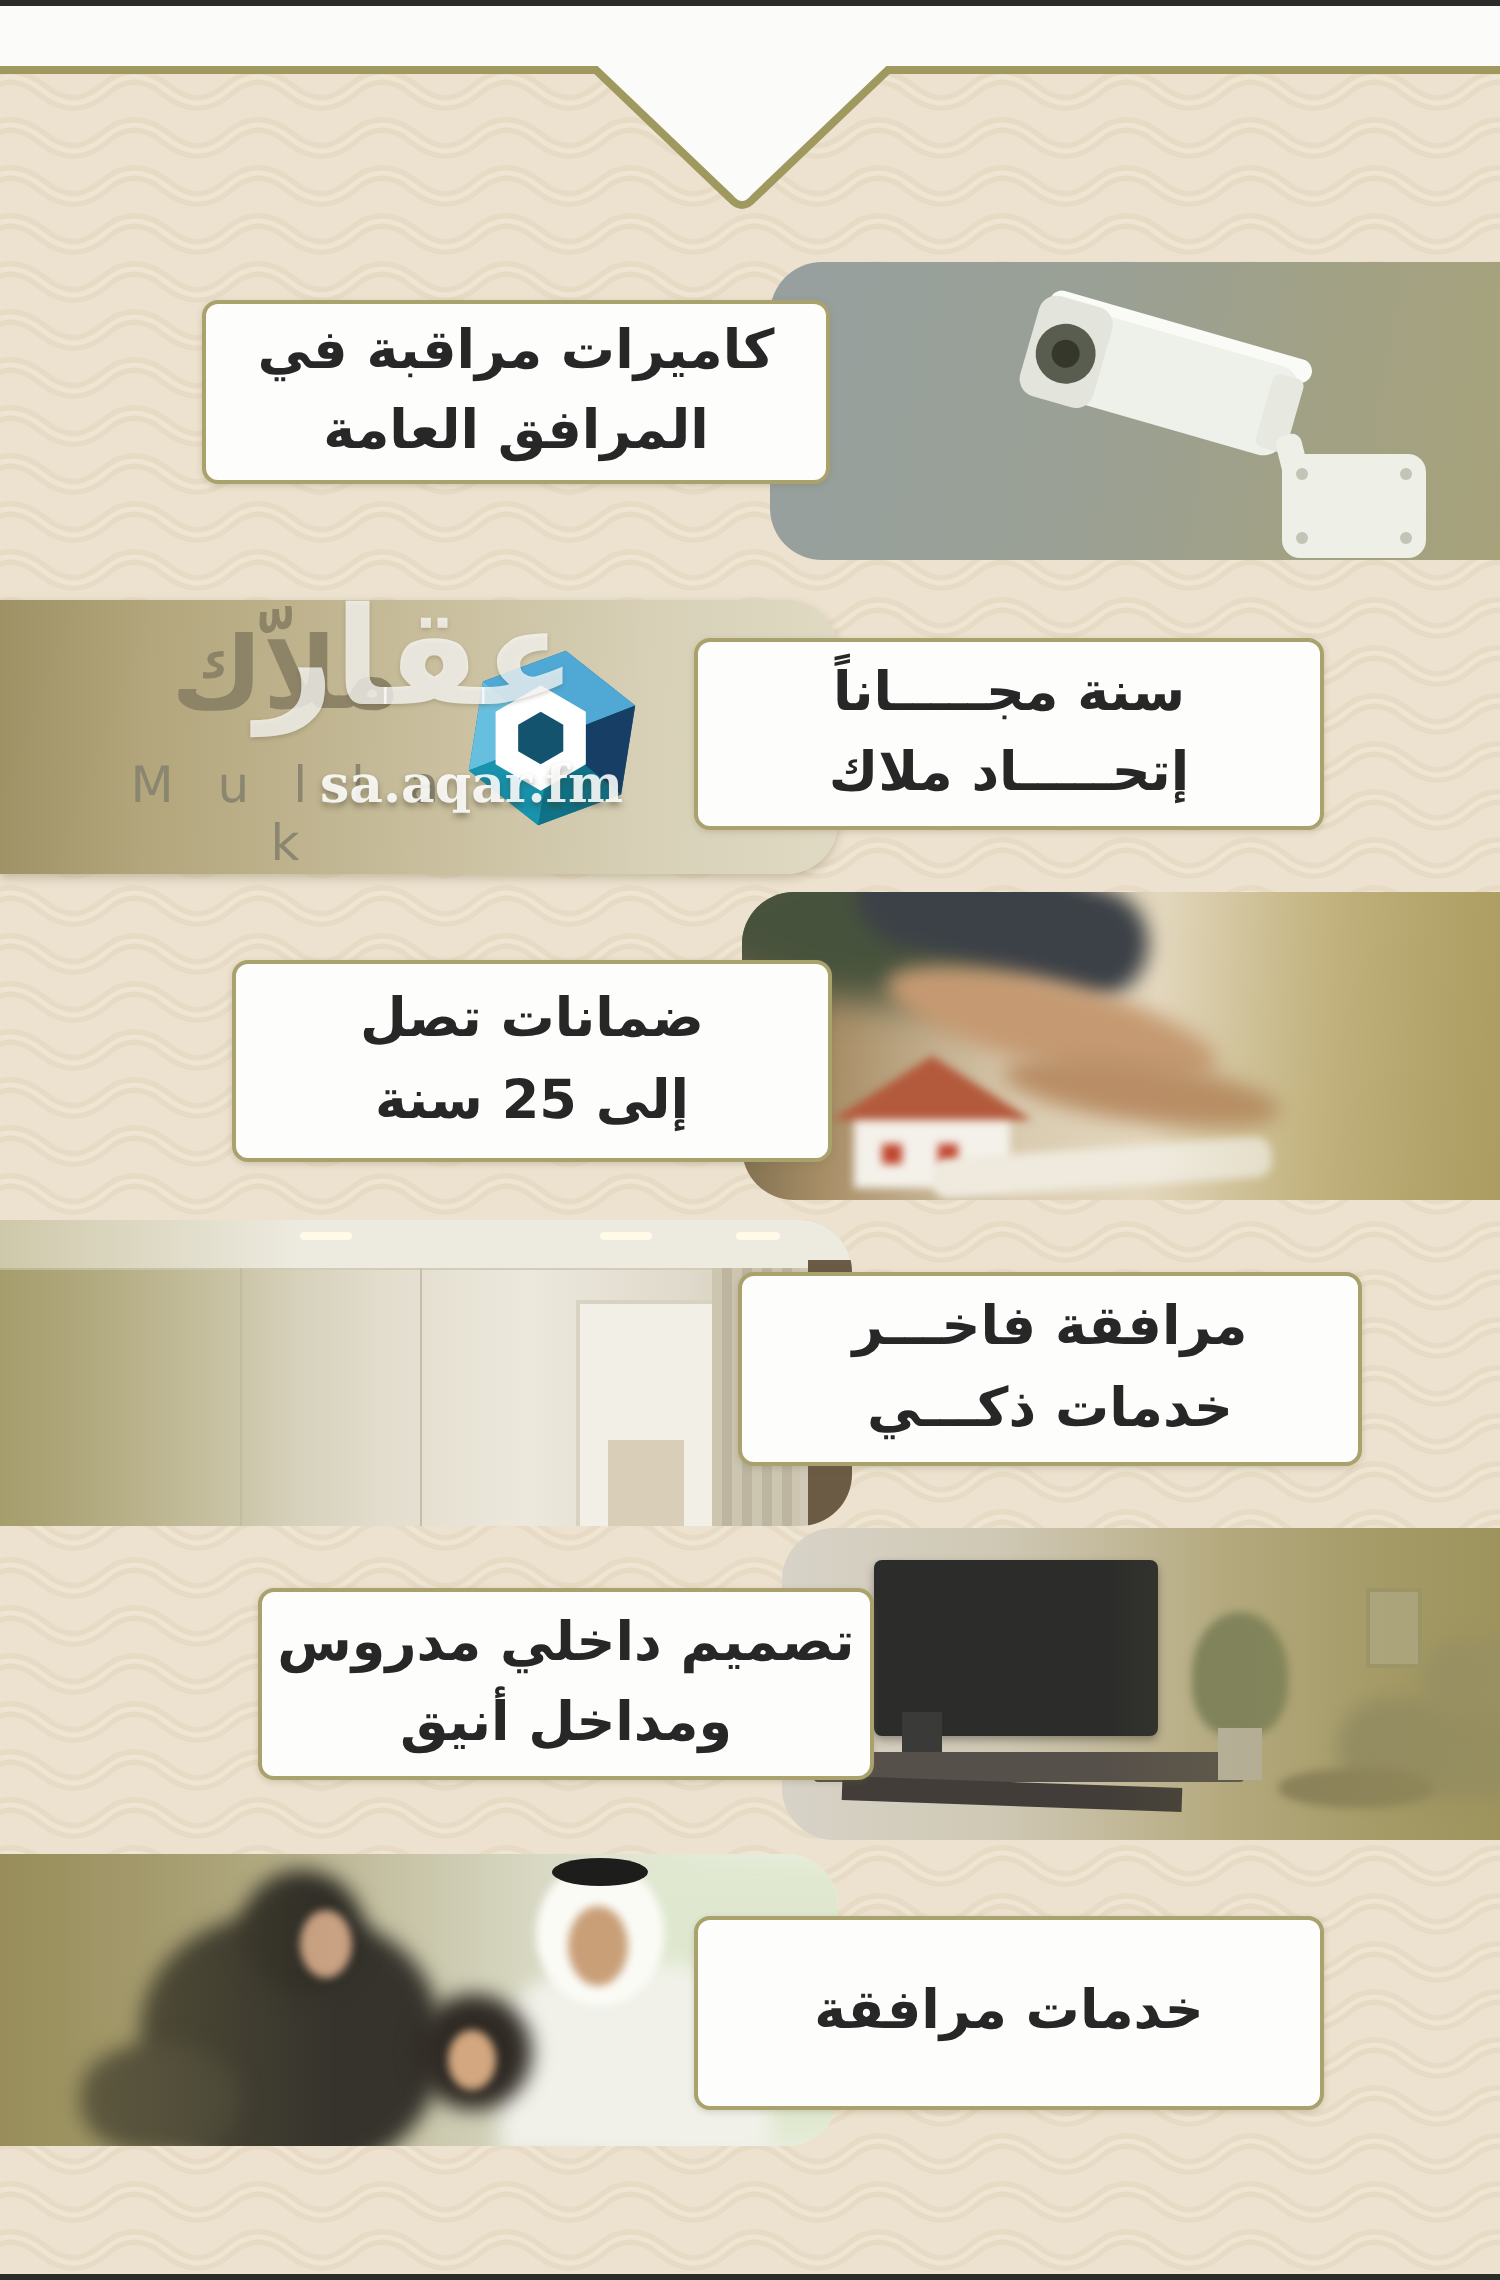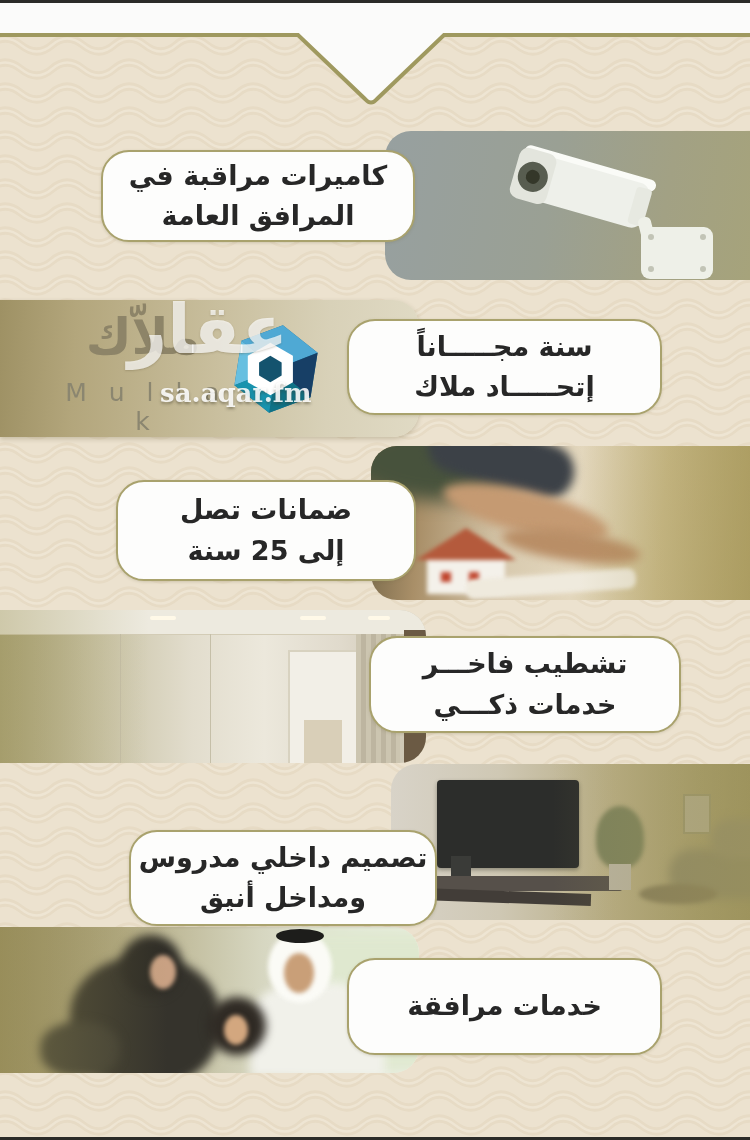--- a/index.html
+++ b/index.html
@@ -15,21 +15,21 @@
   
   .tile{position:absolute;overflow:hidden;z-index:2;}
   .tile.right-bleed{border-radius:26px 0 0 26px;}
   .tile.left-bleed{border-radius:0 26px 26px 0;}
   .blob{position:absolute;}
   .soft{filter:blur(5px);}
   .softer{filter:blur(9px);}
   .slight{filter:blur(2px);}
 
   
-  .bubble{position:absolute;z-index:3;background:#fdfdfc;border:2px solid #a9a26d;border-radius:28px;
+  .bubble{position:absolute;z-index:3;background:#fdfdfc;border:2px solid #a9a26d;border-radius:8px;
           display:flex;flex-direction:column;align-items:center;justify-content:center;
           direction:rtl;text-align:center;color:#272727;font-weight:700;font-size:27px;line-height:1.5;
           box-shadow:0 1px 3px rgba(120,110,70,.25);}
   .bubble span{display:block;white-space:nowrap;}
 
   
   .banner{position:absolute;left:0;top:300px;width:419px;height:137px;z-index:2;
           border-radius:0 26px 26px 0;
           background:linear-gradient(92deg,#9e9164 0%,#b3a67c 18%,#c9bf9e 52%,#d8d1b8 78%,#e0dac4 100%);
           box-shadow:0 2px 5px rgba(110,100,60,.3);}
@@ -59,21 +59,21 @@
   .tile-living{left:391px;top:764px;width:359px;height:156px;
        background:linear-gradient(90deg,#d8d3c8 0%,#cfc8b4 30%,#b7ac84 62%,#a59b6e 86%,#9c9266 100%);}
   
   .tile-family{left:0;top:927px;width:419px;height:146px;
        background:linear-gradient(90deg,#9a8f63 0%,#b3ab84 30%,#d6d6c0 62%,#e9ece1 86%,#f0f3ea 100%);}
 
   .bubble-1{left:101px;top:150px;width:310px;height:88px;}
   .bubble-2{left:347px;top:319px;width:311px;height:92px;}
   .bubble-3{left:116px;top:480px;width:296px;height:97px;}
   .bubble-4{left:369px;top:636px;width:308px;height:93px;}
-  .bubble-5{left:129px;top:794px;width:304px;height:92px;margin-top:36px;}
+  .bubble-5{left:129px;top:794px;width:304px;height:92px;}
   .bubble-6{left:347px;top:958px;width:311px;height:93px;}
 </style>
 </head>
 <body>
 
 <div class="page">
 
   <div class="panel"></div>
   <svg class="pattern-svg" aria-hidden="true">
     <defs>
@@ -168,21 +168,21 @@
     <div class="blob" style="left:368px;top:6px;width:22px;height:4px;background:#fff9e8;border-radius:2px;"></div>
     <div class="blob" style="left:120px;top:24px;width:1px;height:129px;background:#c5bfa8;"></div>
     <div class="blob" style="left:210px;top:24px;width:1px;height:129px;background:#c5bfa8;"></div>
     <div class="blob" style="left:288px;top:40px;width:70px;height:113px;background:#f2efe7;border:2px solid #d8d2c0;border-bottom:none;"></div>
     <div class="blob" style="left:304px;top:110px;width:38px;height:43px;background:#d9cfb8;"></div>
     <div class="blob" style="left:356px;top:24px;width:44px;height:129px;background:repeating-linear-gradient(90deg,#ccc5b0 0 5px,#bdb5a0 5px 10px);"></div>
     <div class="blob" style="left:404px;top:20px;width:22px;height:133px;background:#6b5a44;"></div>
     <div class="blob" style="left:0;top:0;width:426px;height:153px;background:linear-gradient(90deg,rgba(160,150,90,.4) 0%,rgba(160,150,90,0) 35%);"></div>
   </div>
   <div class="bubble bubble-4">
-    <span>تشطيب فاخـــر</span>
+    <span>مرافقة فاخـــر</span>
     <span>خدمات ذكـــي</span>
   </div>
 
   <div class="tile right-bleed tile-living">
     <div class="blob" style="left:46px;top:16px;width:142px;height:88px;background:#2c2d2b;border-radius:4px;box-shadow:0 2px 4px rgba(40,40,30,.4);"></div>
     <div class="blob" style="left:16px;top:112px;width:215px;height:15px;background:#56504a;border-radius:2px;"></div>
     <div class="blob" style="left:60px;top:92px;width:20px;height:20px;background:#3a3b38;"></div>
     <div class="blob" style="left:30px;top:127px;width:170px;height:12px;background:#423d38;transform:rotate(2deg);"></div>
     <div class="blob slight" style="left:205px;top:42px;width:48px;height:62px;border-radius:50% 50% 40% 40%;background:#7c815c;"></div>
     <div class="blob" style="left:218px;top:100px;width:22px;height:26px;background:#b8b2a0;"></div>

